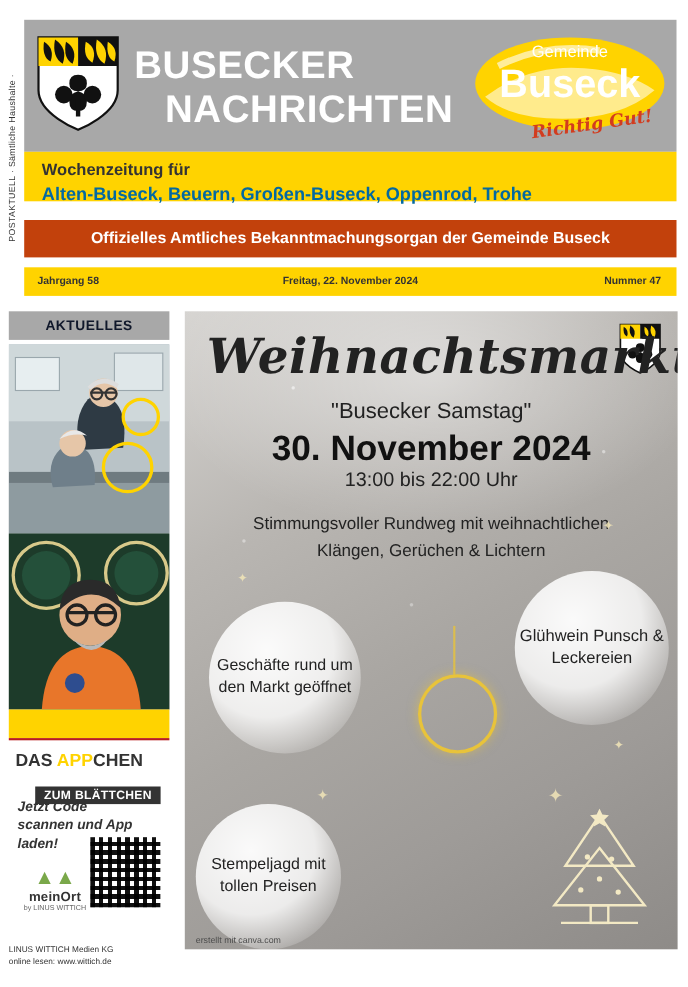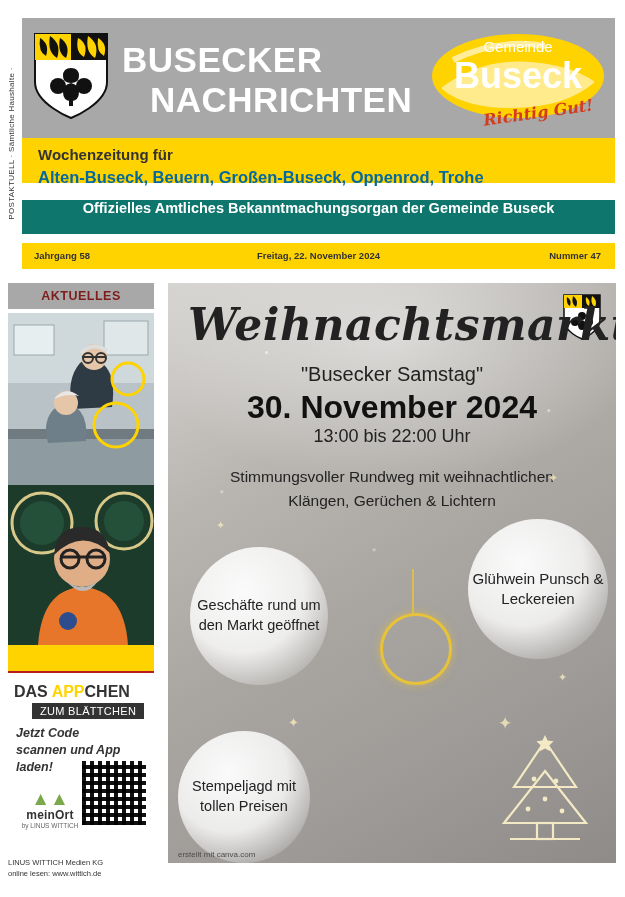--- a/index.html
+++ b/index.html
@@ -38,38 +38,38 @@
     position:absolute;left:22px;top:138px;right:10px;height:45px;
     background:#ffd300;
   }
   .subtitle-1{
     position:absolute;left:16px;top:8px;font-size:15px;font-weight:bold;color:#333;
   }
   .subtitle-2{
     position:absolute;left:16px;top:30px;font-size:16.5px;font-weight:bold;color:#0369a1;
   }
   .official-band{
-    position:absolute;left:22px;top:200px;right:10px;height:34px;background:#0f766e;
-    display:flex;justify-content:center;
+    position:absolute;left:22px;top:200px;right:10px;height:34px;background:#c2410c;
+    display:flex;align-items:center;justify-content:center;
   }
   .official-band span{font-size:14.5px;font-weight:bold;color:#ffffff;}
 
   .issue-band{
     position:absolute;left:22px;top:243px;right:10px;height:26px;background:#ffd300;
   }
   .issue-band .jg{position:absolute;left:12px;top:7px;font-size:9.5px;font-weight:bold;color:#333;}
   .issue-band .dt{position:absolute;left:0;right:0;top:7px;text-align:center;font-size:9.5px;font-weight:bold;color:#333;}
   .issue-band .nr{position:absolute;right:14px;top:7px;font-size:9.5px;font-weight:bold;color:#333;}
 
   
   .aktuelles-tab{
     position:absolute;left:8px;top:283px;width:146px;height:26px;background:#a8a8a8;
     display:flex;align-items:center;justify-content:center;
   }
-  .aktuelles-tab span{color:#7f1d1d;font-weight:bold;font-size:12.5px;letter-spacing:.5px;}
+  .aktuelles-tab span{color:#0f172a;font-weight:bold;font-size:12.5px;letter-spacing:.5px;}
 
   .left-col{position:absolute;left:8px;top:313px;width:146px;height:540px;}
 
   .photo1{
     position:absolute;left:0;top:0;width:146px;height:172px;overflow:hidden;
     background:linear-gradient(170deg,#cfd8dc 0%,#9aa7ad 45%,#7d878c 100%);
   }
   .photo2{
     position:absolute;left:0;top:172px;width:146px;height:160px;overflow:hidden;
     background:linear-gradient(160deg,#1d3b2a 0%,#264a34 50%,#12241a 100%);
@@ -79,22 +79,22 @@
   }
   .appchen{
     position:absolute;left:0;top:358px;width:146px;height:182px;background:#ffffff;
     border-top:2px solid #b91c1c;
   }
   .app-head{
     position:absolute;left:6px;top:10px;font-size:16px;font-weight:bold;color:#333;
   }
   .app-head .yellow{color:#ffd300;}
   .app-sub{
-    position:absolute;left:24px;top:30px;background:#333;color:#fff;font-size:11px;
-    font-weight:normal;padding:2px 8px;letter-spacing:.3px;
+    position:absolute;left:24px;top:42px;background:#333;color:#fff;font-size:11px;
+    font-weight:bold;padding:2px 8px;letter-spacing:.3px;
   }
   .app-hand{
     position:absolute;left:8px;top:52px;width:108px;font-size:12.5px;font-style:italic;
     font-weight:bold;color:#333;line-height:1.35;
   }
   .qr{
     position:absolute;right:6px;bottom:28px;width:64px;height:64px;
     background:
       repeating-linear-gradient(0deg,#111 0 4px,#fff 4px 8px),
       repeating-linear-gradient(90deg,#111 0 4px,#fff 4px 8px);

